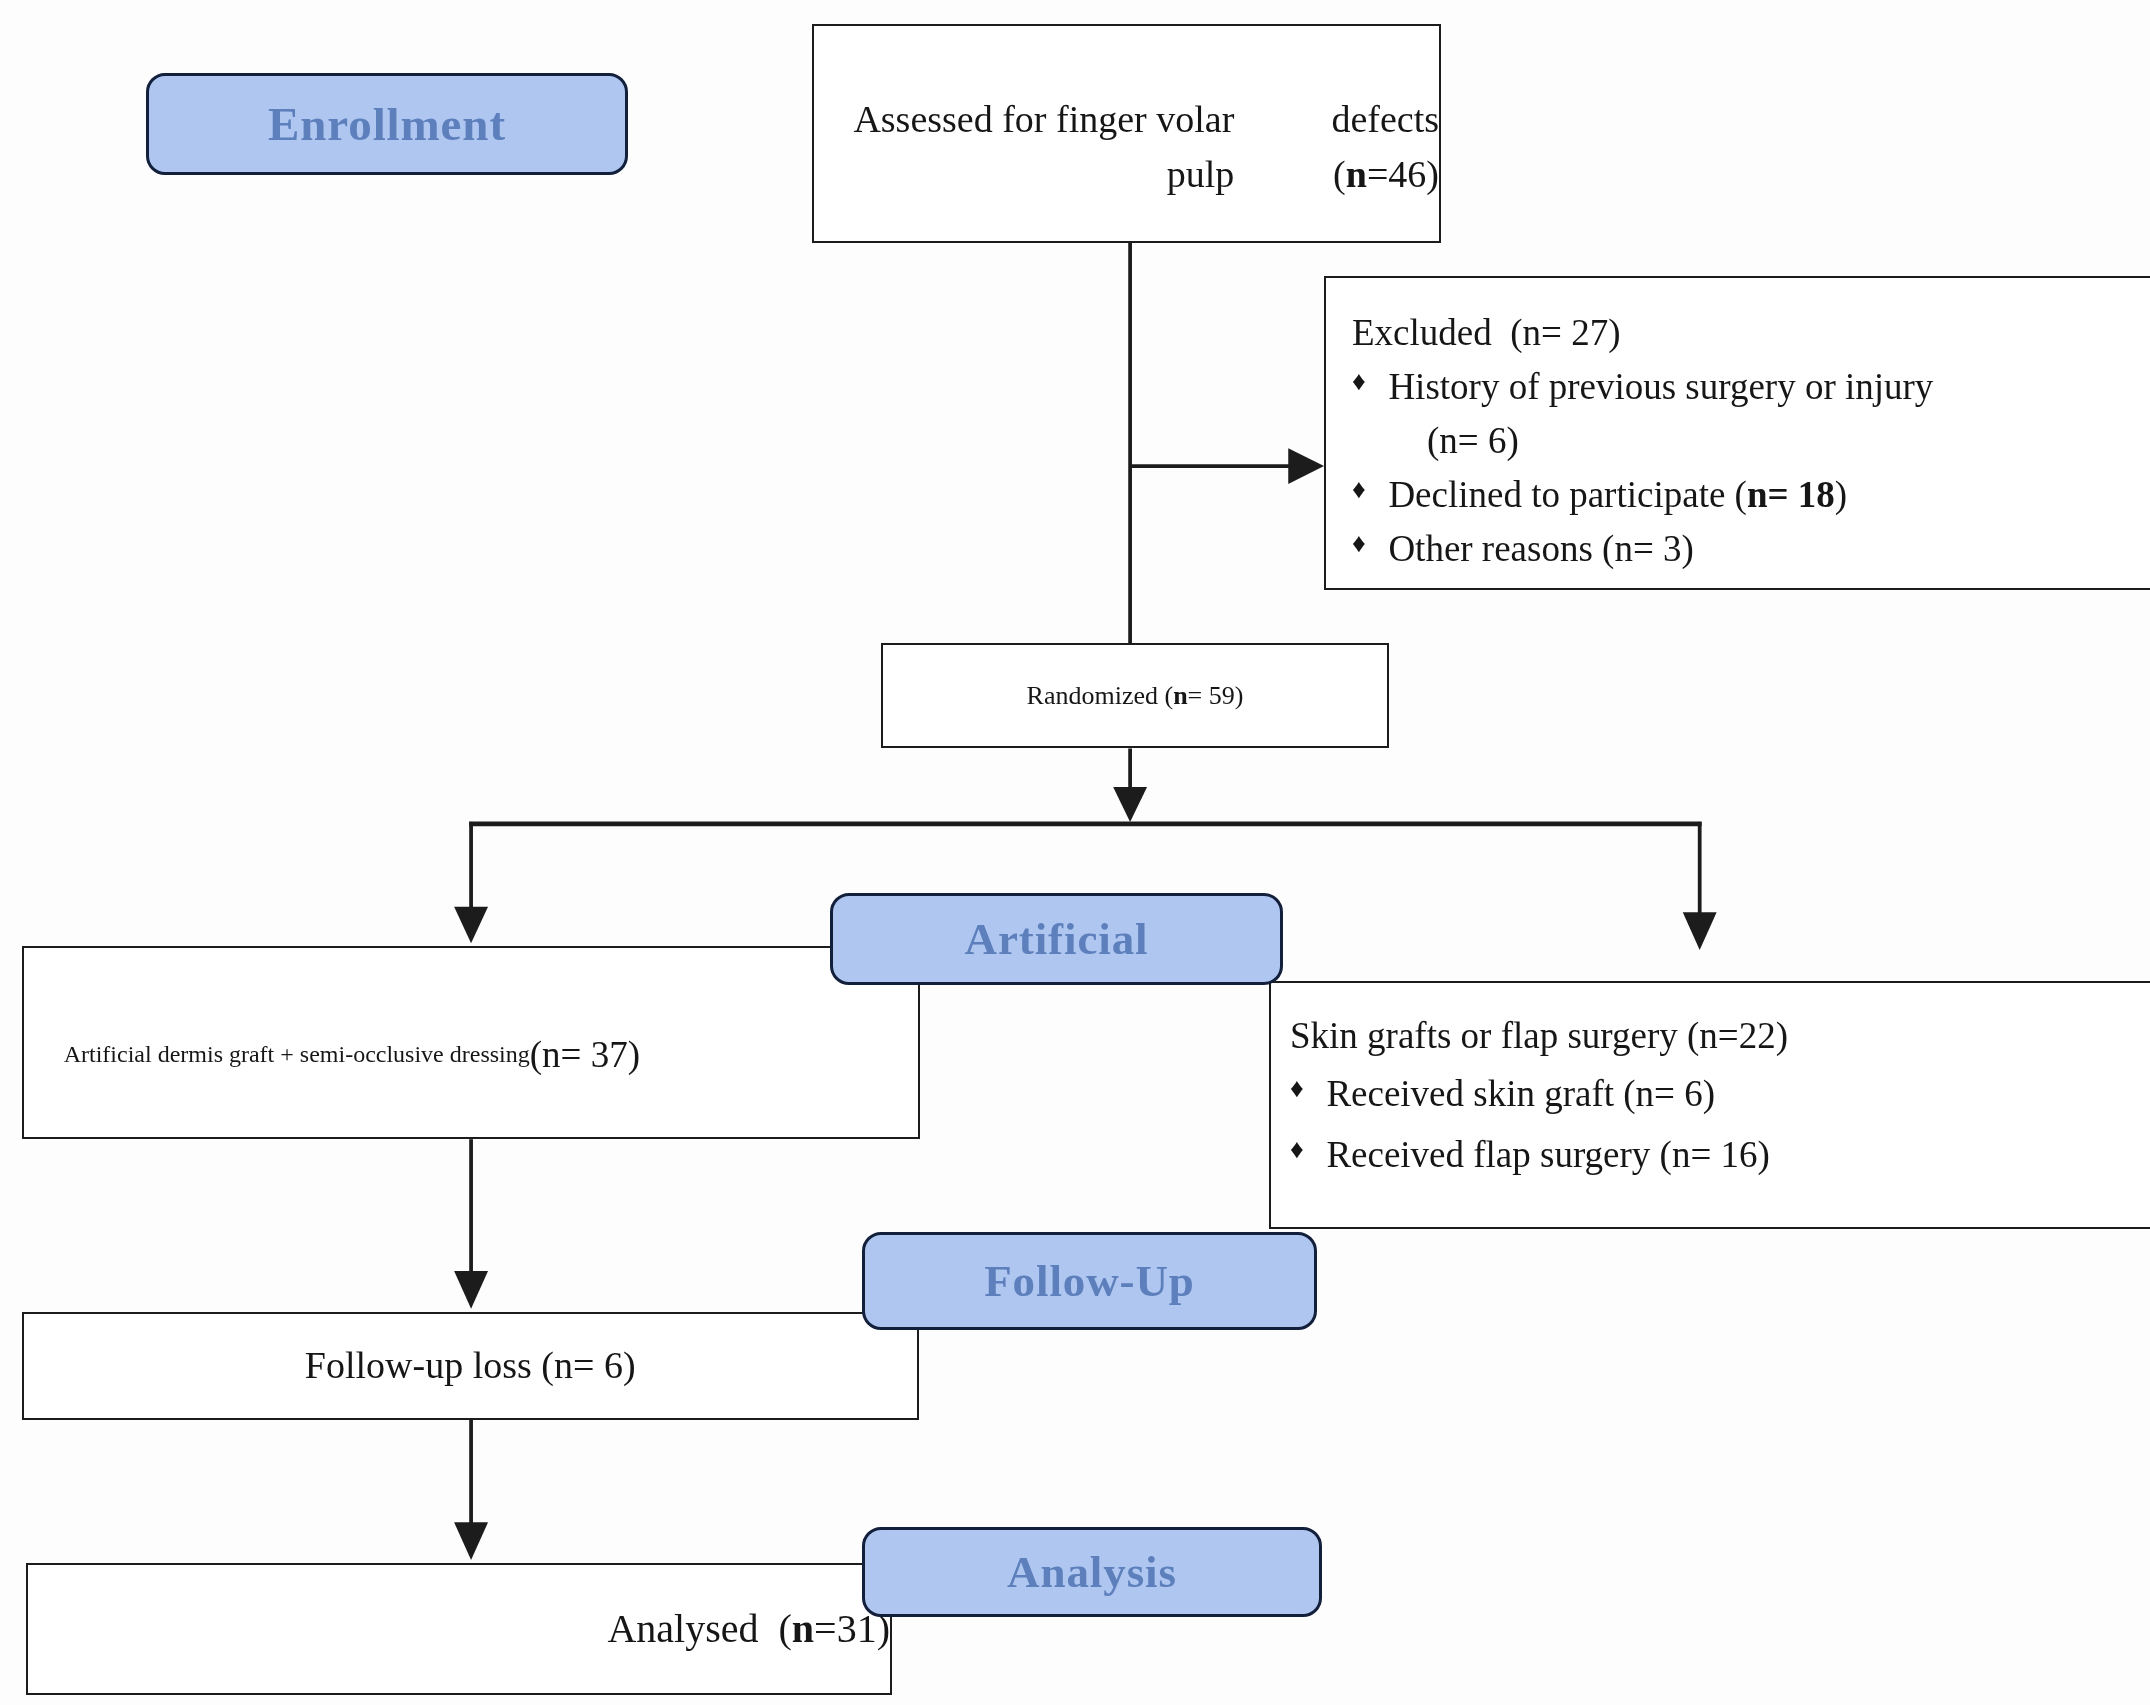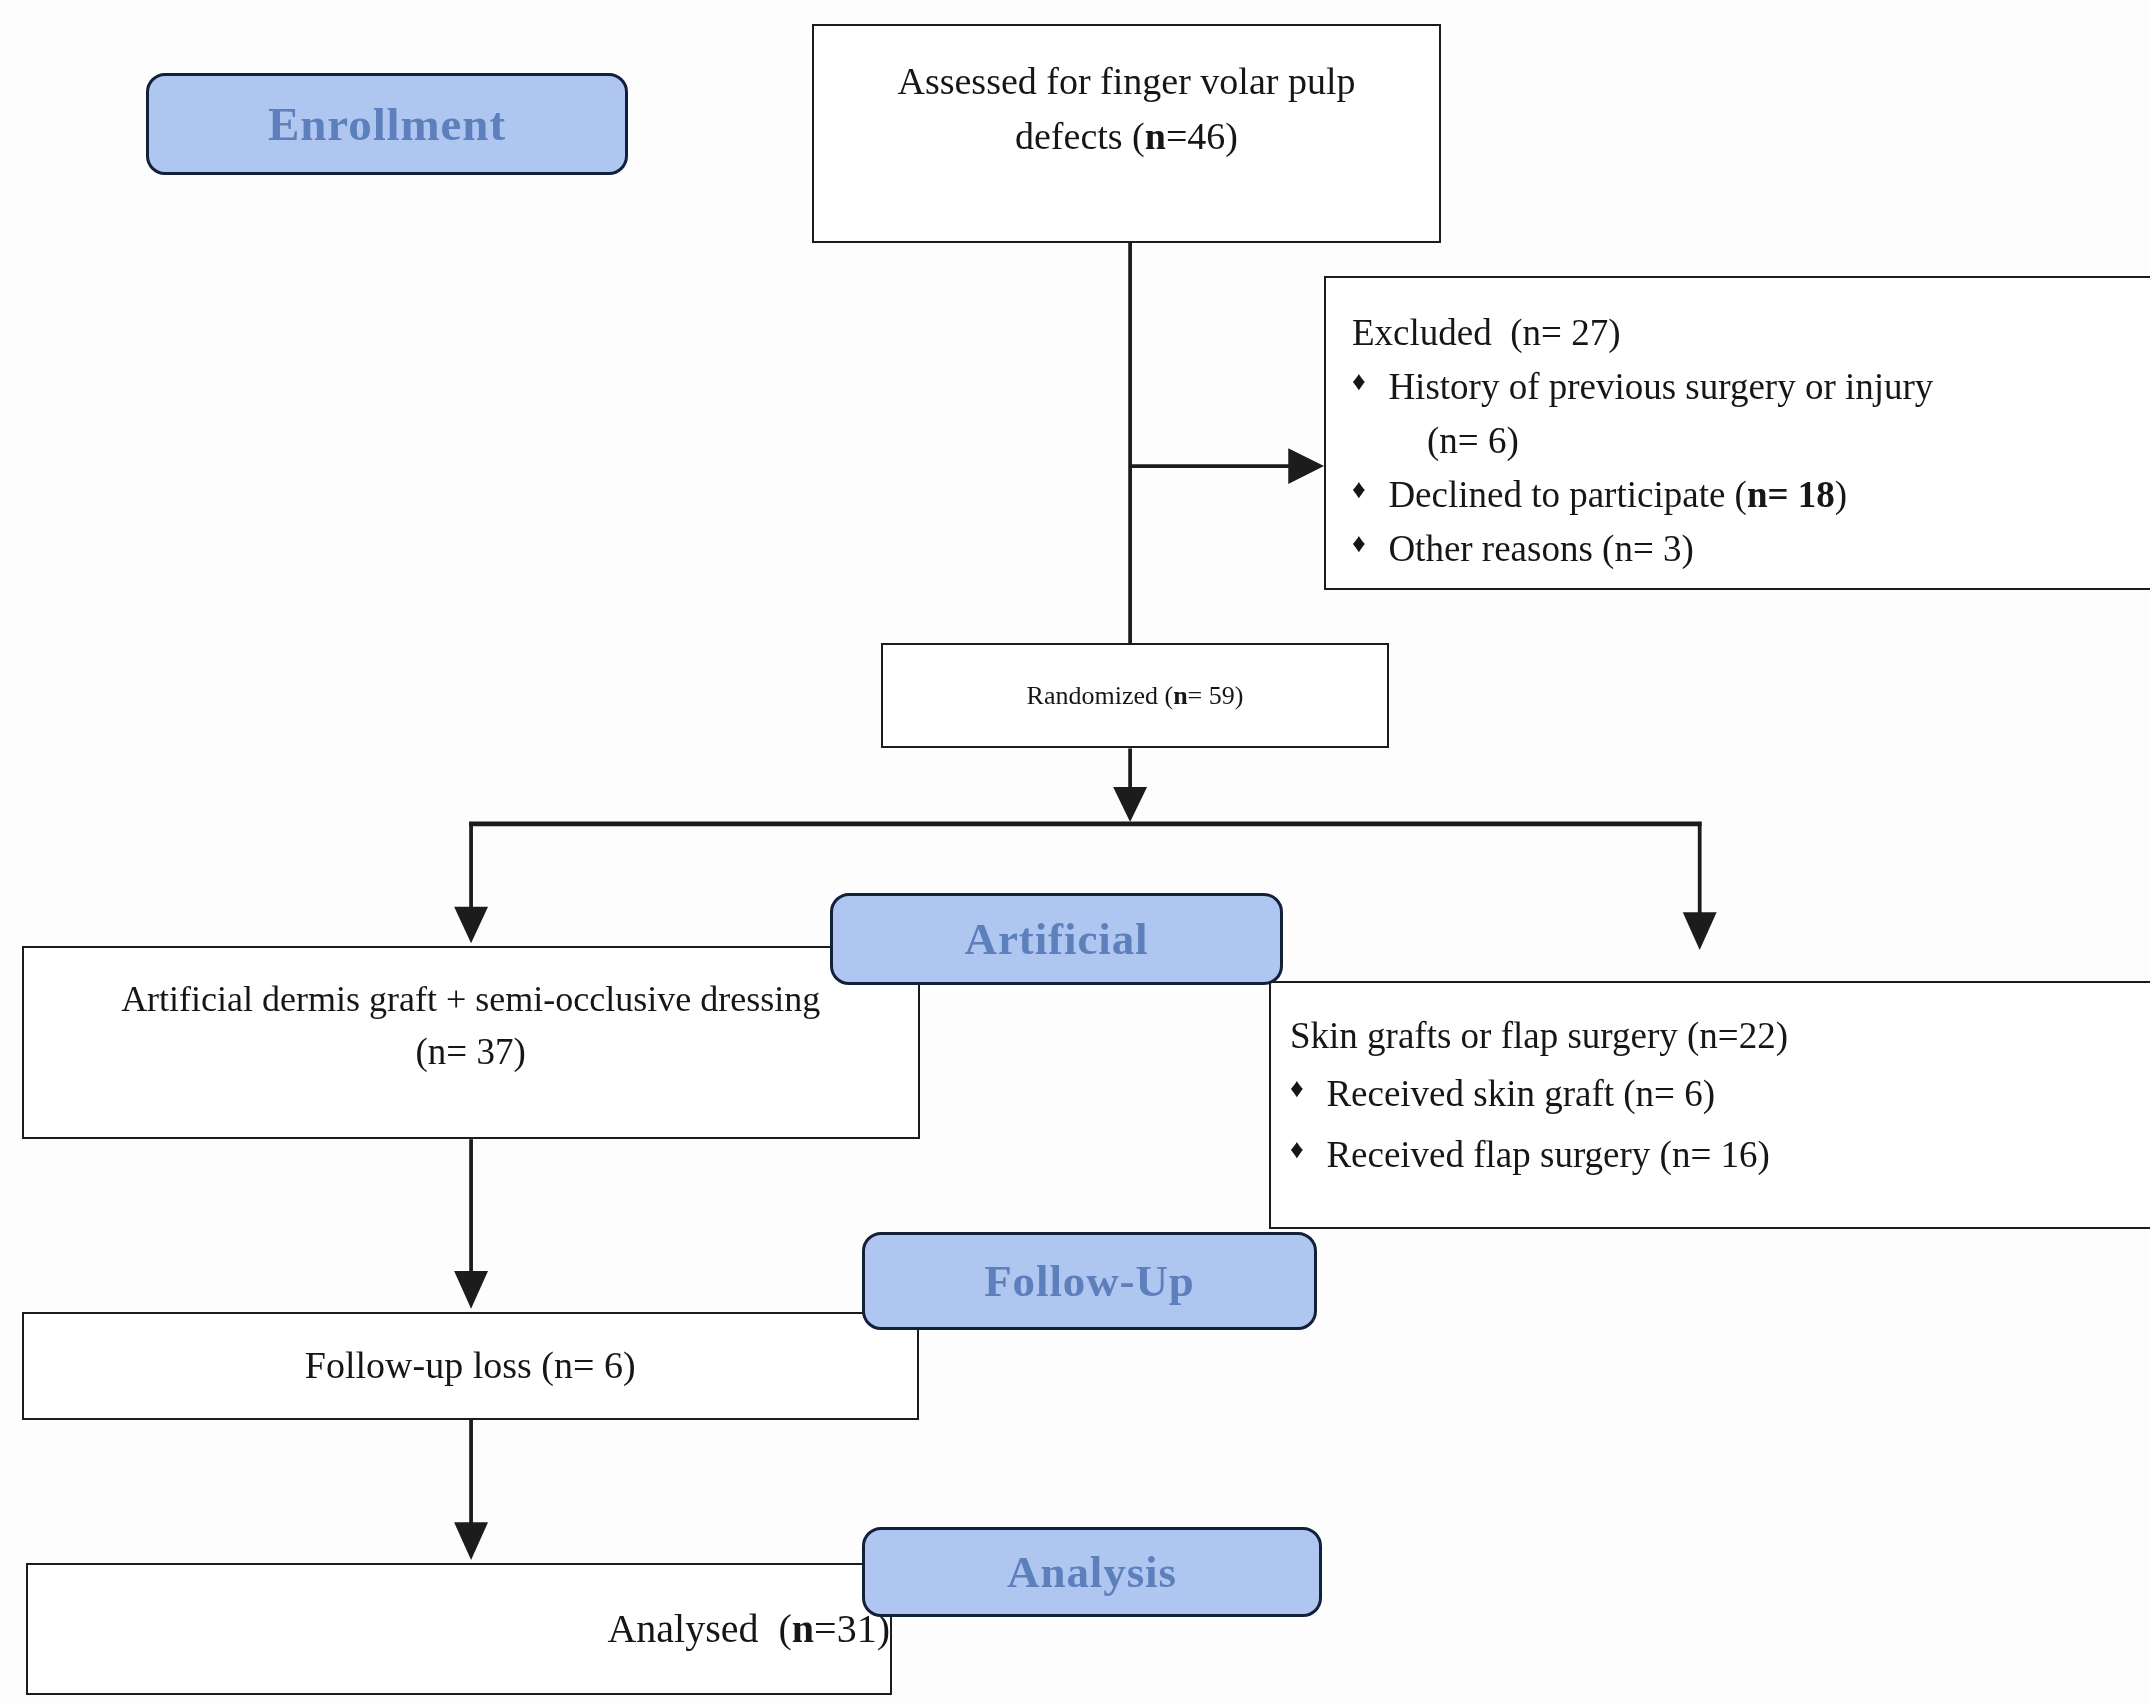--- a/index.html
+++ b/index.html
@@ -20,21 +20,21 @@
     box-sizing:border-box;
     z-index:2;
     font-size:37px;
     line-height:1.46;
   }
   .box .t{white-space:pre-wrap;}
   .center-box{
     display:flex;align-items:center;justify-content:center;text-align:center;
   }
   .top-center{
-    display:flex;flex-direction:column;align-items:center;text-align:right;
+    display:flex;flex-direction:row;align-items:center;text-align:right;
   }
   .stage-label{
     position:absolute;
     background:#afc6f0;
     border:3.8px solid #13203c;
     border-radius:19px;
     box-sizing:border-box;
     display:flex;align-items:center;justify-content:center;
     color:#5d80bd;
     font-weight:bold;
@@ -129,21 +129,21 @@
     </div>
   </div>
 
   <div class="box center-box" style="left:881px;top:643px;width:508px;height:105px;font-size:26px;">
     <div>
       <span class="t">Randomized (</span><b class="t">n</b><span class="t">= 59)</span>
     </div>
   </div>
 
   <div class="box top-center" style="left:21.7px;top:946px;width:898px;height:193px;padding-top:24.5px;">
-    <div style="font-size:36px;white-space:nowrap;">
+    <div style="font-size:24px;white-space:nowrap;margin-left:40px;">
       <span class="t">Artificial dermis graft + semi-occlusive dressing</span>
     </div>
     <div>
       <span class="t">(n= 37)</span>
     </div>
   </div>
 
   <div class="box" style="left:1269px;top:981px;width:908px;height:248px;padding:26px 19px 0 19px;">
     <div>
       <span class="t">Skin grafts or flap surgery (n=22)</span>

